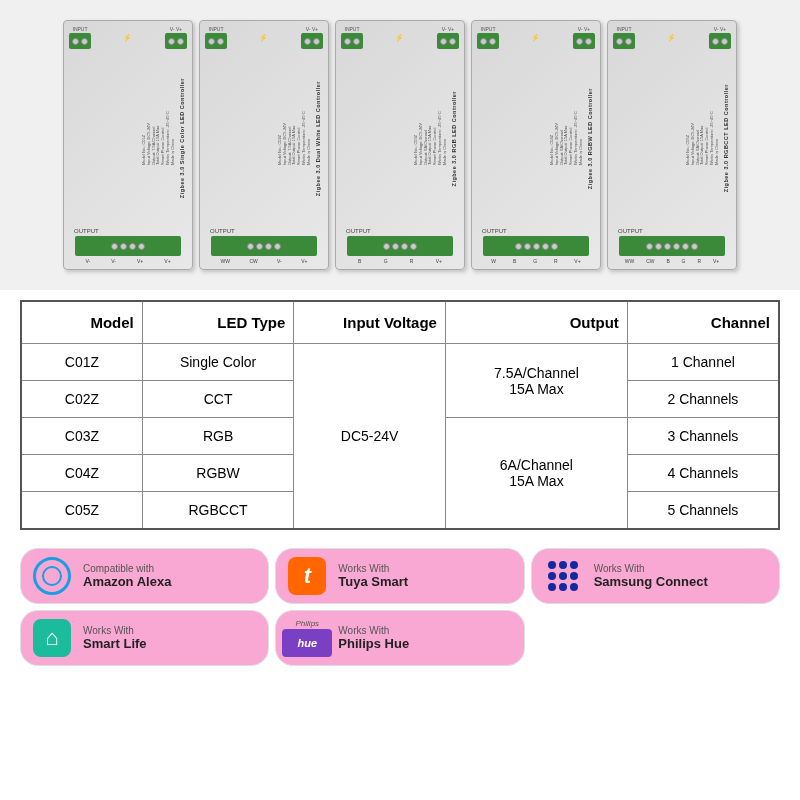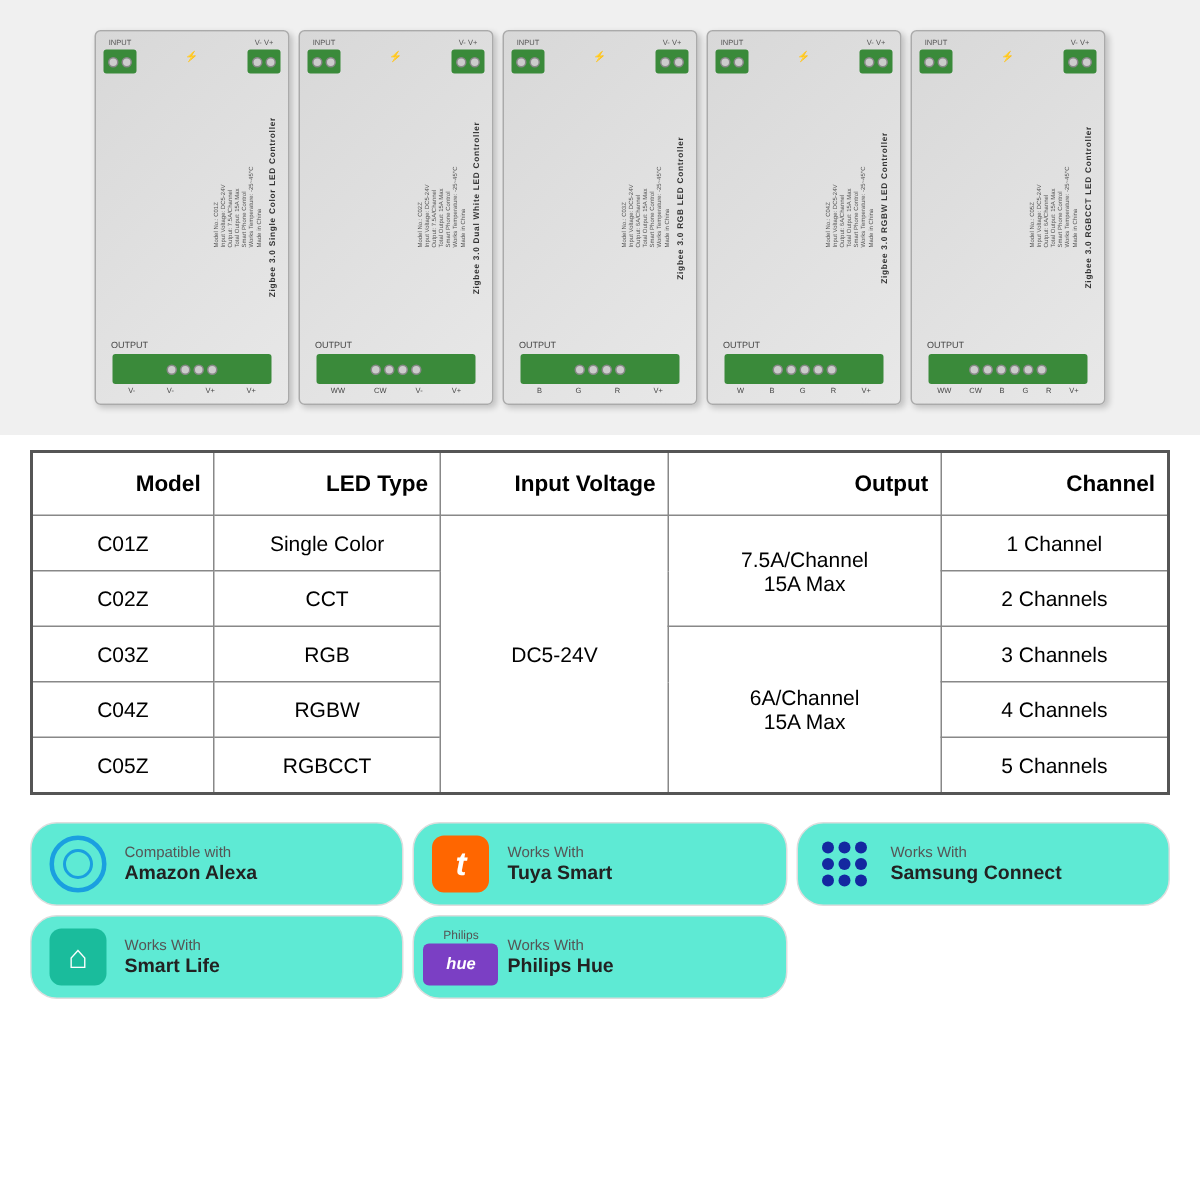--- a/index.html
+++ b/index.html
@@ -69,21 +69,21 @@
       gap: 6px;
     }
 
     .compat-item {
       display: flex;
       align-items: center;
       gap: 10px;
       padding: 6px 10px;
       border: 1px solid #ddd;
       border-radius: 18px;
-      background: #5eead4;
+      background: #f9a8d4;
     }
 
     .compat-icon {
       width: 42px;
       height: 42px;
       flex-shrink: 0;
       display: flex;
       align-items: center;
       justify-content: center;
     }
@@ -621,21 +621,21 @@
     </div>
     <div class="compat-text">
       <span class="compat-works">Works With</span>
       <span class="compat-name">Smart Life</span>
     </div>
   </div>
 
   <div class="compat-item">
     <div class="compat-icon">
       <div style="display:flex;flex-direction:column;align-items:center;gap:1px;">
-        <div style="font-size:8px;color:#555;">Philips</div>
+        <div style="font-size:8px;color:#555;font-style:italic;">Philips</div>
         <div class="hue-icon">hue</div>
       </div>
     </div>
     <div class="compat-text">
       <span class="compat-works">Works With</span>
       <span class="compat-name">Philips Hue</span>
     </div>
   </div>
 </div>
 

